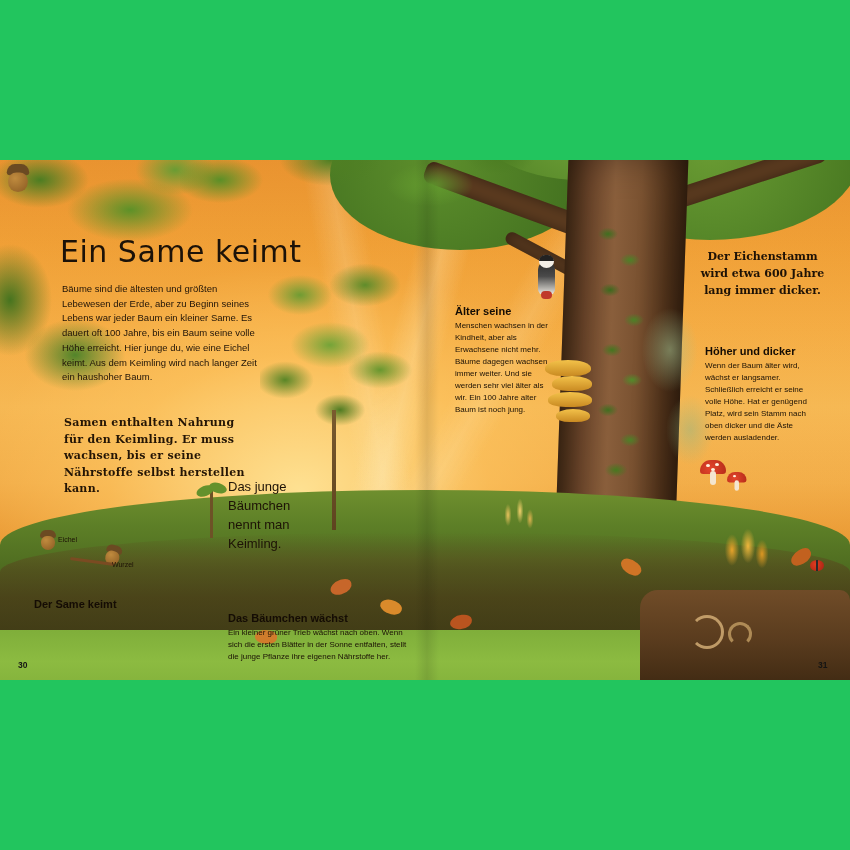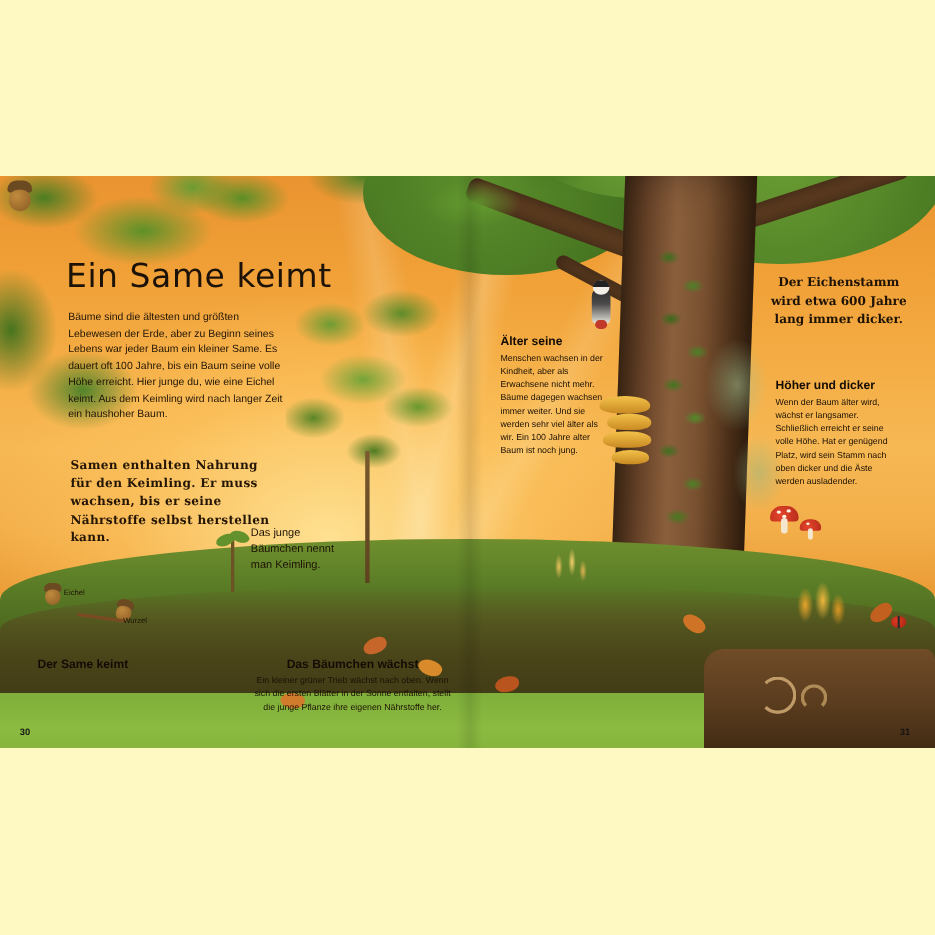--- a/index.html
+++ b/index.html
@@ -6,21 +6,21 @@
   html, body {
     margin: 0; padding: 0;
     width: 850px; height: 850px;
     background: #ffffff;
     font-family: "Liberation Sans", sans-serif;
     overflow: hidden;
   }
   #page {
     position: relative;
     width: 850px; height: 850px;
-    background: #fef9c3;
+    background: #22c55e;
   }
 
   
   .spread {
     position: absolute;
     left: 0; top: 160px;
     width: 850px; height: 520px;
     overflow: hidden;
     background: #f0a442;
   }
@@ -233,36 +233,36 @@
     font-size: 9.5px; line-height: 1.55; color: #201408;
   }
   .handwrite {
     position: absolute; left: 64px; top: 255px; width: 190px;
     font-family: "DejaVu Serif", serif;
     font-weight: bold;
     font-size: 11px; line-height: 1.5; color: #241505;
     letter-spacing: .3px;
   }
   .caption {
-    position: absolute; font-size: 10px; line-height: 1.45; color: #1d1206;
+    position: absolute; font-size: 13px; line-height: 1.45; color: #1d1206;
   }
   .cap-seedling { left: 228px; top: 318px; width: 95px; }
   .cap-eichel { left: 58px; top: 375px; font-size: 7px; }
   .cap-wurzel { left: 112px; top: 400px; font-size: 7px; }
 
   .block { position: absolute; }
   .block h3 {
     margin: 0 0 3px 0; font-size: 11px; color: #140c04; font-weight: bold;
   }
   .block p { margin: 0; font-size: 8px; line-height: 1.5; color: #1b1105; }
 
   .blk-alter { left: 455px; top: 145px; width: 100px; }
   .blk-hoeher { left: 705px; top: 185px; width: 110px; }
   .blk-same { left: 34px; top: 438px; width: 180px; }
-  .blk-baeumchen { left: 228px; top: 438px; width: 185px; text-align: center; }
+  .blk-baeumchen { left: 228px; top: 452px; width: 185px; }
 
   .handwrite2 {
     position: absolute; left: 700px; top: 88px; width: 125px;
     font-family: "DejaVu Serif", serif; font-weight: bold;
     font-size: 11px; line-height: 1.55; color: #1e1206; text-align: center;
   }
 
   .pagenum {
     position: absolute; font-size: 8.5px; font-weight: bold; color: #141414;
   }

